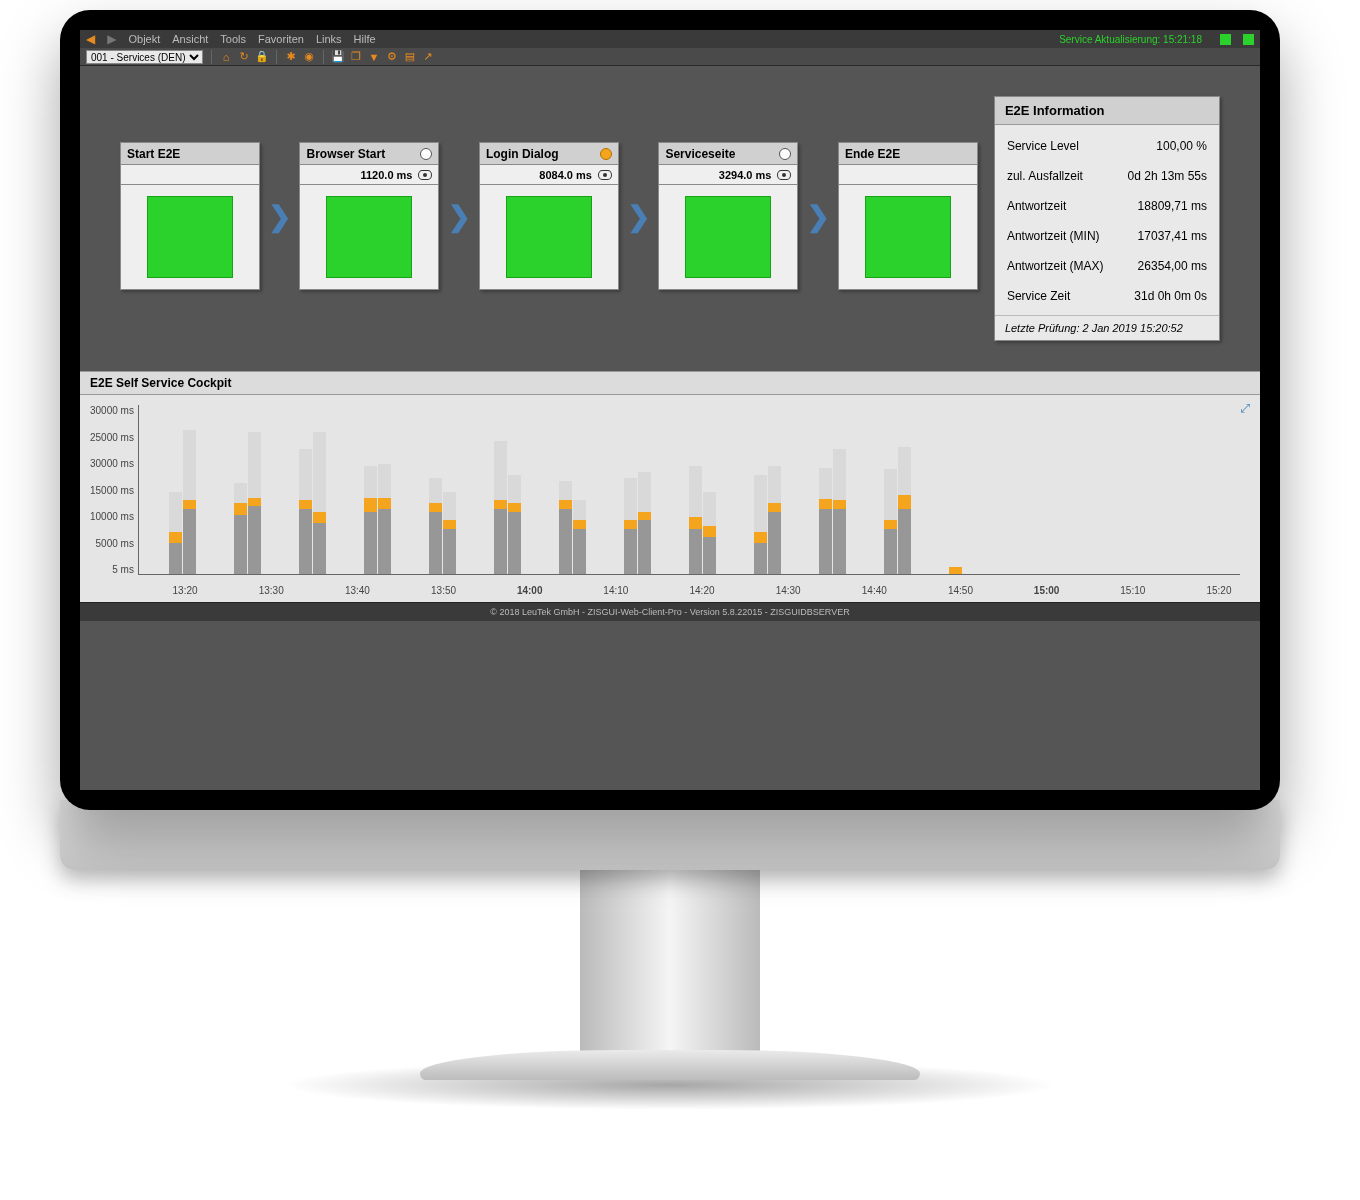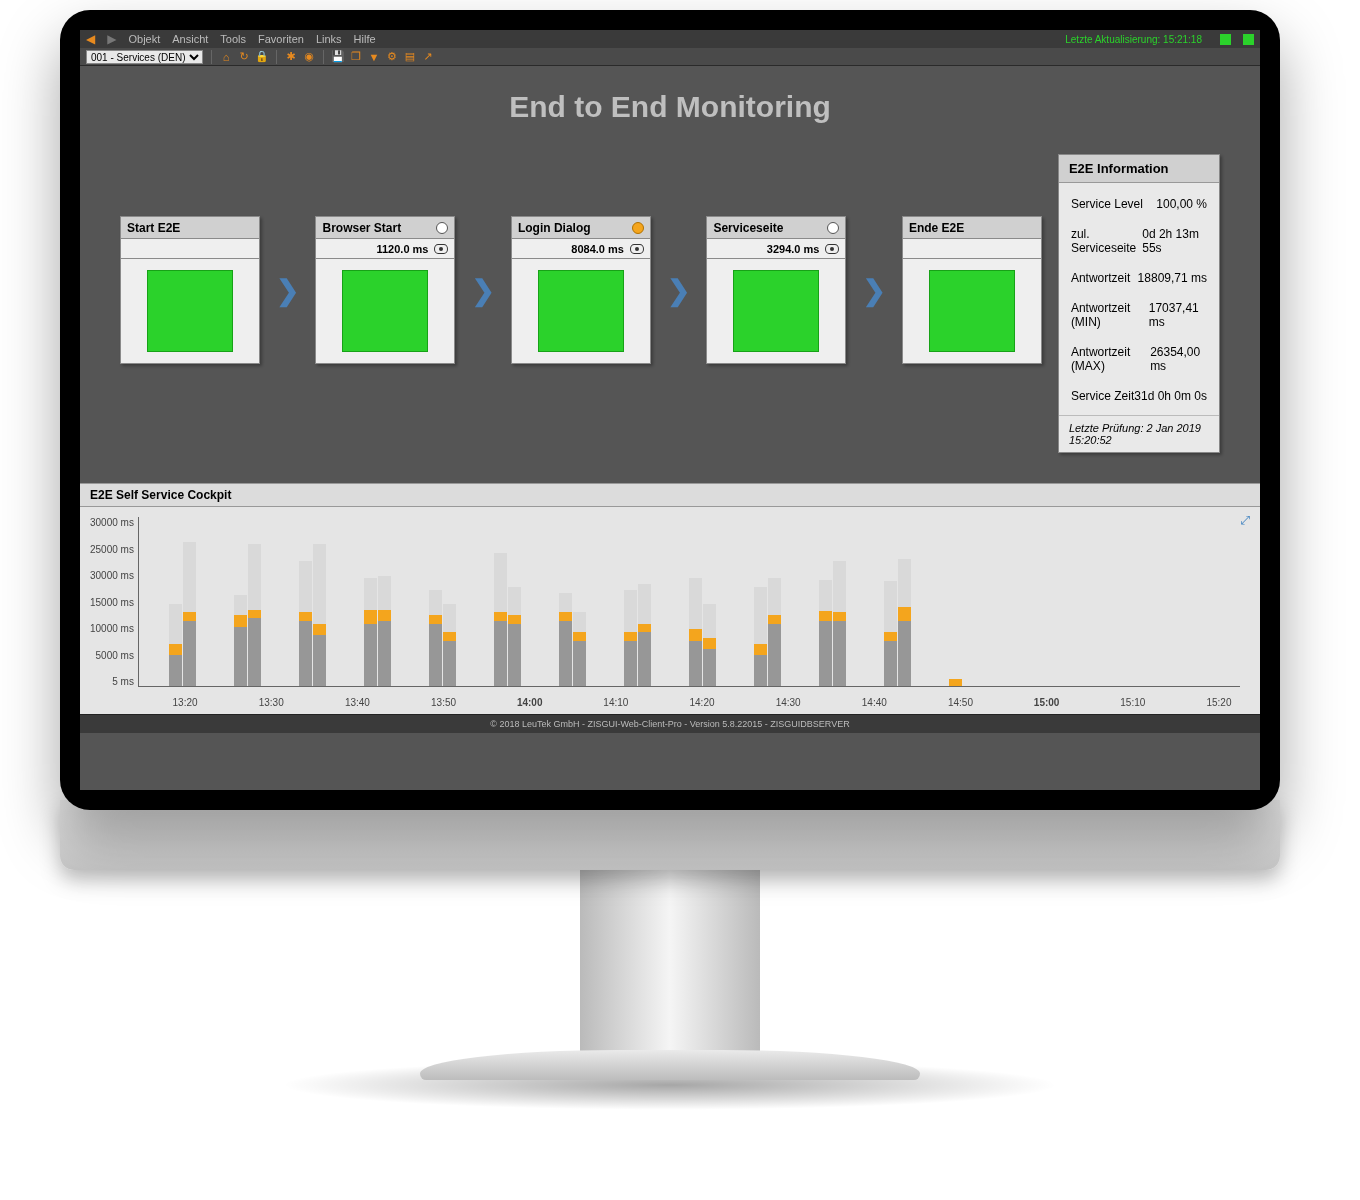--- a/index.html
+++ b/index.html
@@ -10,21 +10,21 @@
   .menubar .arrow-left, .menubar .arrow-right { color:#e78a1f; font-size:12px; }
   .menubar .menu-item { cursor:pointer; }
   .menubar .status { color:#2bd22b; font-size:10px; margin-left:auto; margin-right:6px;}
   .menubar .status-badge { width:11px; height:11px; background:#2bd22b; display:inline-block;}
   .toolbar { background:#4a4a4a; height:18px; display:flex; align-items:center; padding:0 6px; gap:6px; border-bottom:1px solid #2a2a2a;}
   .toolbar select { font-size:10px; height:14px; background:#e9e9e9; border:1px solid #888;}
   .toolbar .divider { width:1px; height:14px; background:#666; margin:0 2px;}
   .toolbar .ticon { width:12px; height:12px; color:#e78a1f; font-size:11px; cursor:pointer; display:flex; align-items:center; justify-content:center;}
   .page-title { color:#bfbfbf; font-size:30px; text-align:center; margin-top:24px; font-weight:bold;}
   .main-row { display:flex; align-items:flex-start; margin-top:30px; padding:0 40px 30px 40px; gap:16px;}
-  .flow { flex:1; display:flex; align-items:center; gap:16px; margin-top:62px;}
+  .flow { flex:1; display:flex; align-items:center; gap:8px; margin-top:46px;}
   .card { background:#efefef; border:1px solid #8a8a8a; width:140px; box-shadow:2px 2px 3px rgba(0,0,0,.3);}
   .card-header { background:#d0d0d0; border-bottom:1px solid #8a8a8a; padding:4px 6px; font-size:12px; font-weight:bold; display:flex; align-items:center; justify-content:space-between; height:22px;}
   .status-dot { width:12px; height:12px; border-radius:50%; border:1px solid #555; background:#fff;}
   .status-dot.amber { background:#f4a51d; border-color:#b27200;}
   .card-row2 { border-bottom:1px solid #8a8a8a; padding:3px 6px; font-size:11px; font-weight:bold; display:flex; align-items:center; justify-content:flex-end; gap:6px; height:20px;}
   .eye { width:14px; height:10px; border:1px solid #333; border-radius:60% 60% 60% 60% / 100% 100% 100% 100%; position:relative;}
   .eye:after{content:""; position:absolute; width:4px; height:4px; background:#333; border-radius:50%; top:2px; left:4px;}
   .card-body { height:104px; display:flex; align-items:center; justify-content:center;}
   .green-sq { width:86px; height:82px; background:#2bd22b; border:1px solid #17a217;}
   .chevron { color:#4a7fb5; font-size:28px; font-weight:bold;}
@@ -60,21 +60,21 @@
 <div class="monitor-foot"></div>
 <div class="monitor-base"></div>
 
 <div class="monitor-frame">
   <div class="screen">
 
     <div class="menubar">
       <span class="arrow-left">◀</span>
       <span class="arrow-right" style="color:#777">▶</span>
       <span id="menu-items"><span class="menu-item" style="margin-right: 12px;">Objekt</span><span class="menu-item" style="margin-right: 12px;">Ansicht</span><span class="menu-item" style="margin-right: 12px;">Tools</span><span class="menu-item" style="margin-right: 12px;">Favoriten</span><span class="menu-item" style="margin-right: 12px;">Links</span><span class="menu-item" style="margin-right: 12px;">Hilfe</span></span>
-      <span class="status">Letzte Aktualisierung: 15:21:18</span>
+      <span class="status">Service Aktualisierung: 15:21:18</span>
       <span class="status-badge"></span>
       <span class="status-badge"></span>
     </div>
 
     <div class="toolbar">
       <select>
         <option>001 - Services (DEN)</option>
       </select>
       <span class="divider"></span>
       <span class="ticon">⌂</span>
@@ -85,21 +85,20 @@
       <span class="ticon">◉</span>
       <span class="divider"></span>
       <span class="ticon">💾</span>
       <span class="ticon">❐</span>
       <span class="ticon">▼</span>
       <span class="ticon">⚙</span>
       <span class="ticon">▤</span>
       <span class="ticon">↗</span>
     </div>
 
-    <div class="page-title">End to End Monitoring</div>
 
     <div class="main-row">
       <div class="flow" id="flow">
           <div class="card">
             <div class="card-header">
               <span>Start E2E</span>
             </div>
             <div class="card-row2"></div>
             <div class="card-body">
               <div class="green-sq"></div>
@@ -160,21 +159,21 @@
         </div>
 
       <div class="info-box">
         <div class="info-title">E2E Information</div>
         <div class="info-body" id="info-body">
             <div class="info-row">
               <span>Service Level</span>
               <span>100,00 %</span>
             </div>
             <div class="info-row">
-              <span>zul. Serviceseite</span>
+              <span>zul. Ausfallzeit</span>
               <span>0d 2h 13m 55s</span>
             </div>
             <div class="info-row">
               <span>Antwortzeit</span>
               <span>18809,71 ms</span>
             </div>
             <div class="info-row">
               <span>Antwortzeit (MIN)</span>
               <span>17037,41 ms</span>
             </div>

